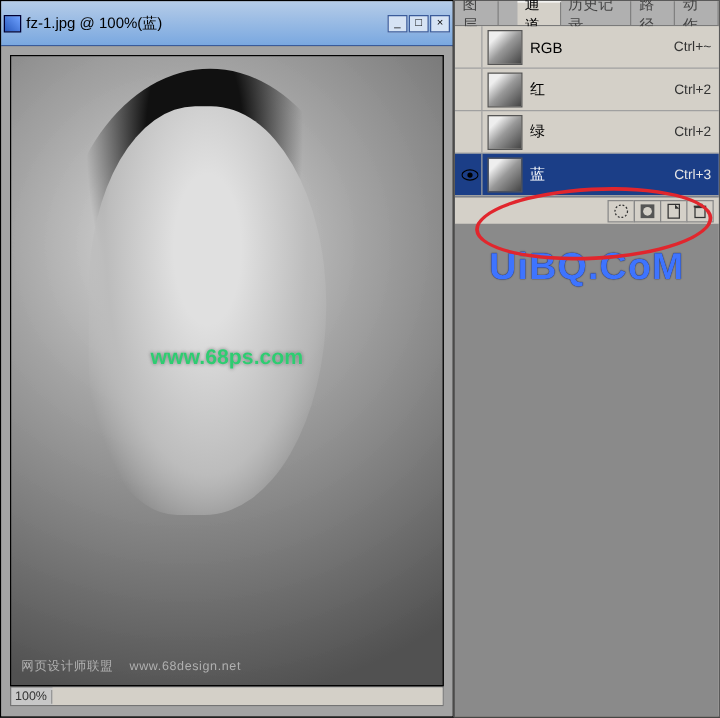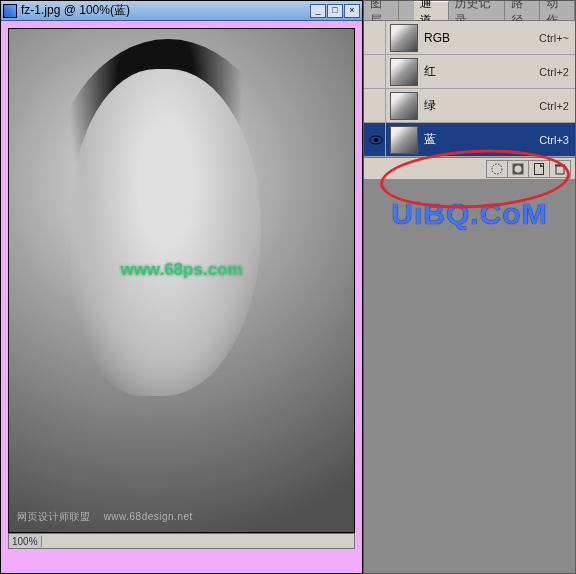--- a/index.html
+++ b/index.html
@@ -1,26 +1,26 @@
 <!DOCTYPE html>
 <html><head>
 <meta charset="utf-8">
 <style>
   * { box-sizing: border-box; margin: 0; padding: 0; font-family: "SimSun", "Microsoft YaHei", sans-serif; }
   body { width: 576px; height: 574px; background: #000; display: flex; overflow: hidden; }
 
   
   .doc-window { width: 367px; height: 574px; background: #808080; border: 1px solid #000; display: flex; flex-direction: column; }
-  .titlebar { height: 20px; background: linear-gradient(#b5cce8, #7aa8e0); display: flex; align-items: center; padding: 0 2px; font-size: 12px; color: #000; border-bottom: 1px solid #3a5b9a; }
+  .titlebar { height: 36px; background: linear-gradient(#b5cce8, #7aa8e0); display: flex; align-items: center; padding: 0 2px; font-size: 12px; color: #000; border-bottom: 1px solid #3a5b9a; }
   .titlebar .tb-icon { width: 14px; height: 14px; background: linear-gradient(45deg,#2a5bbf,#6fa2ff); border: 1px solid #003; margin-right: 4px; }
   .titlebar .tb-title { flex: 1; }
   .titlebar .winbtns { display: flex; gap: 1px; }
   .winbtn { width: 16px; height: 14px; background: #d6e3f4; border: 1px solid #3a5b9a; display:flex; align-items:center; justify-content:center; font-size:9px; line-height:1; cursor:pointer; }
 
-  .canvas-area { flex: 1; background: #f0abfc; overflow: hidden; display: flex; flex-direction: column; }
+  .canvas-area { flex: 1; background: #a3a3a3; overflow: hidden; display: flex; flex-direction: column; }
   .image-viewport { width: 347px; height: 505px; margin: 7px 7px 0 7px; background: #222; position: relative; border: 1px solid #000; }
   .image-viewport .fake-photo { position:absolute; inset:0; background:
     radial-gradient(circle at 40% 30%, #d8d8d8 0%, #a0a0a0 35%, #555 90%);
     filter: grayscale(1) contrast(1.1);
   }
   .image-viewport .skin { position:absolute; left:18%; top:8%; width:55%; height:65%; background:radial-gradient(ellipse at 50% 35%, #e0e0e0 20%, #bcbcbc 60%, transparent 80%); border-radius:48% 52% 55% 40%; }
   .image-viewport .hair { position:absolute; left:10%; top:2%; width:72%; height:70%; background:radial-gradient(ellipse at 45% 15%, #111 20%, transparent 45%); border-radius:50%; }
   .watermark-center { position:absolute; left:50%; top:48%; transform:translate(-50%,-50%); color:#2ecc71; font-size:17px; font-weight:bold; text-shadow:0 0 3px rgba(0,0,0,.5), 0 0 1px #fff; }
   .watermark-bottom { position:absolute; left:8px; bottom:8px; color:#b0b0b0; font-size:10px; letter-spacing:.5px; }
   .doc-scrollbar { height: 16px; margin: 0 7px 2px 7px; background: #c8c8c8; border: 1px solid #747474; display:flex; align-items:center; }

